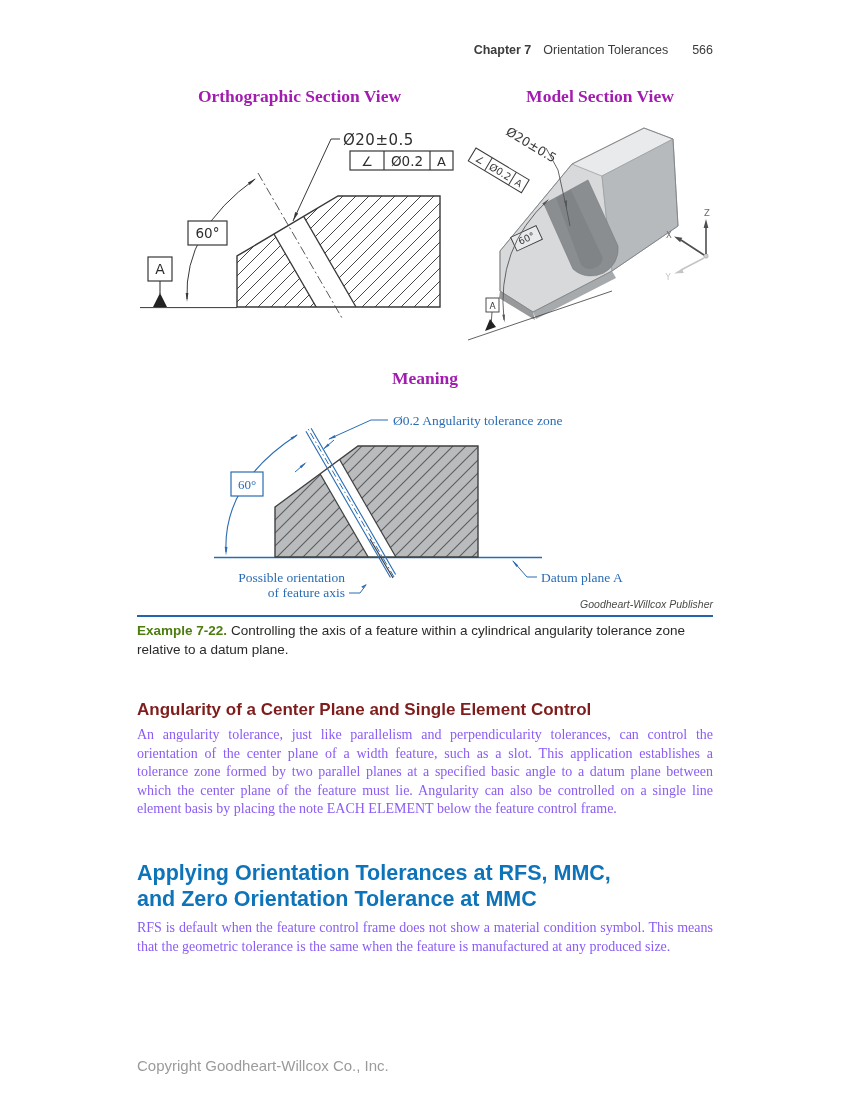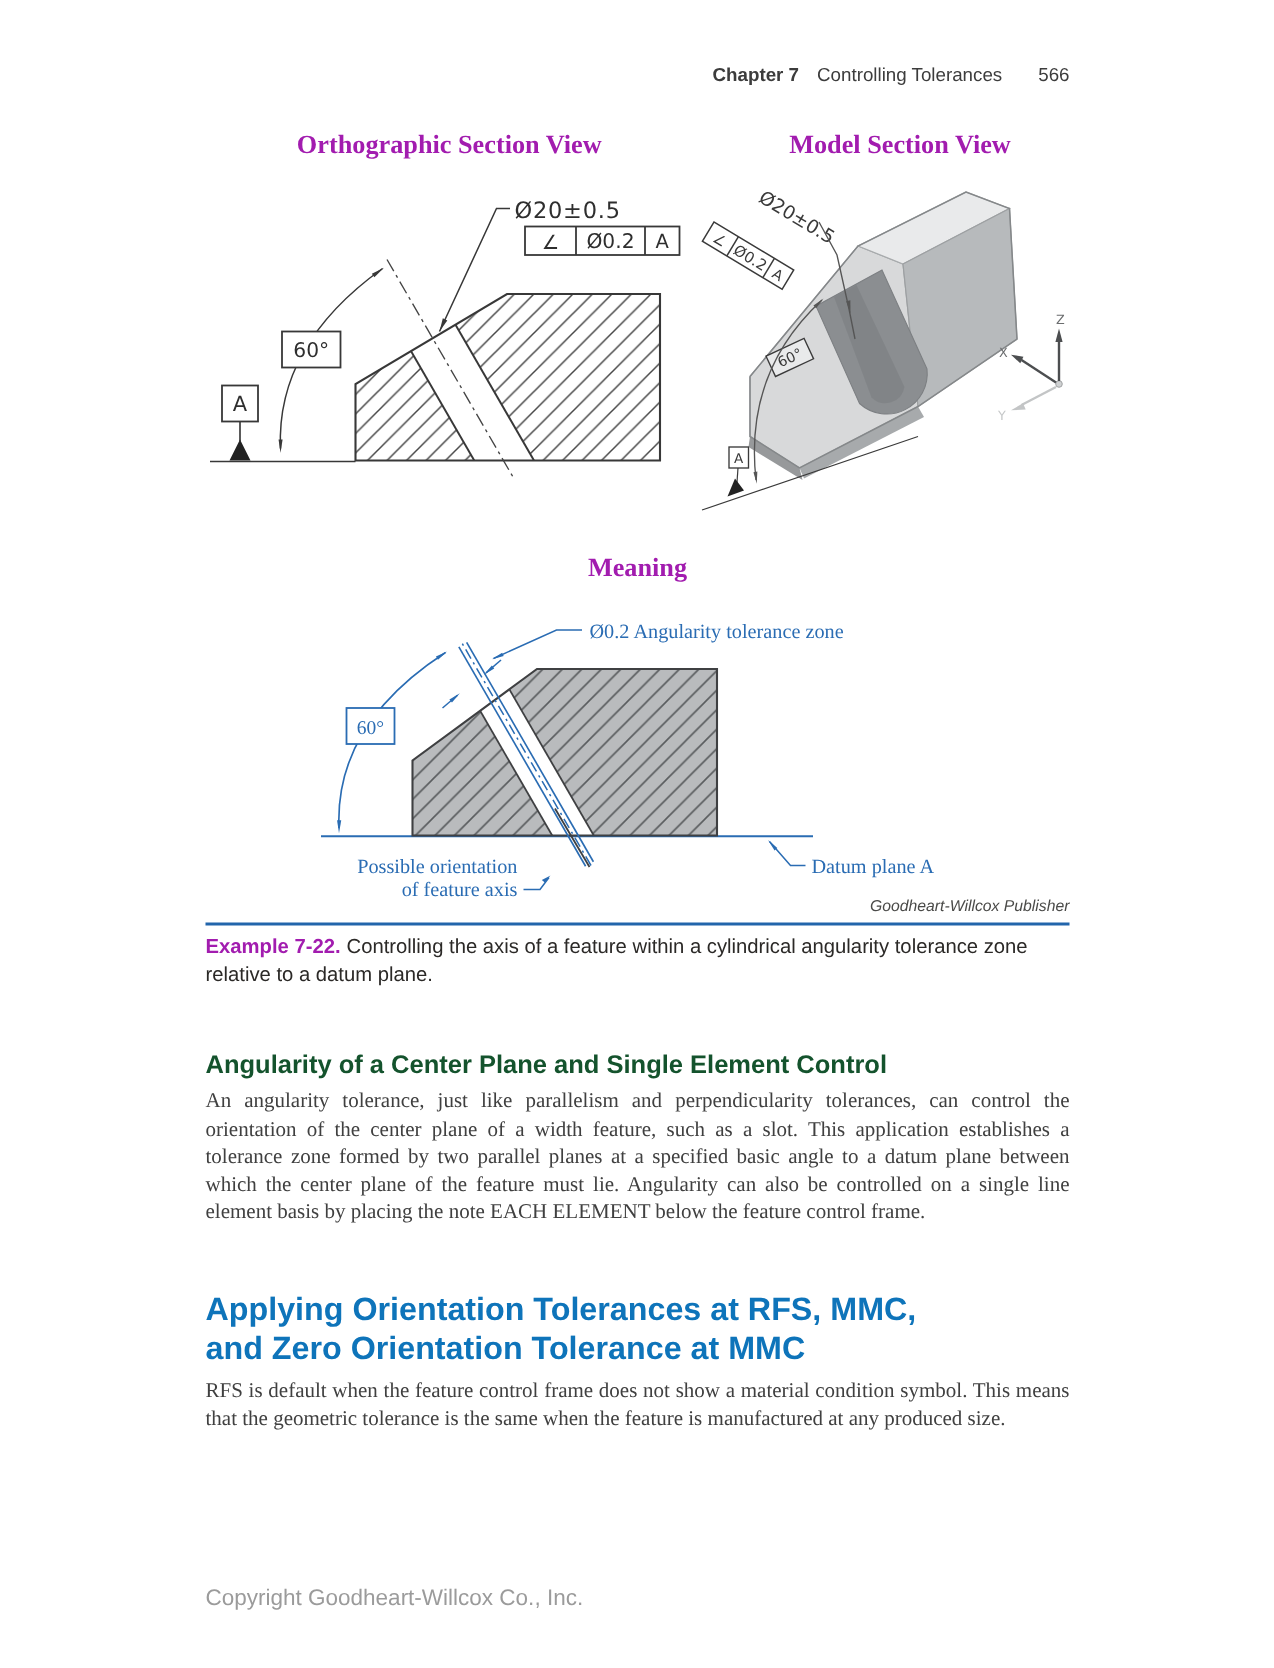--- a/index.html
+++ b/index.html
@@ -11,40 +11,40 @@
   .runhead .gap2{margin-right:24px;}
   .figtitle{font-family:"Liberation Serif",serif;font-weight:bold;font-size:17.5px;color:#a21caf;
             text-align:center;}
   .ortho-title{top:86px;left:137px;width:325px;}
   .model-title{top:86px;left:460px;width:280px;}
   .meaning-title{top:368px;left:137px;width:576px;}
   .credit{top:598px;left:137px;width:576px;text-align:right;font-family:Liberation Sans, sans-serif;
           font-style:italic;font-size:10.5px;color:#4a4a48;}
   .rule{top:615px;left:137px;width:576px;border-top:2px solid #2265ab;height:0;}
   .caption{top:621px;left:137px;width:580px;font-size:13.5px;line-height:1.42;color:#2b2927;}
-  .caption .cap-label{font-weight:bold;color:#a21caf;margin-right:4px;}
-  .h2{top:700px;left:137px;width:576px;font-size:17px;font-weight:bold;color:#14532d;}
+  .caption .cap-label{font-weight:bold;color:#4d7c0f;margin-right:4px;}
+  .h2{top:700px;left:137px;width:576px;font-size:17px;font-weight:bold;color:#7f1d1d;}
   .body-par{left:137px;width:576px;font-family:"Liberation Serif",serif;font-size:14px;
-            line-height:18.6px;color:#404040;text-align:justify;}
+            line-height:18.6px;color:#8b5cf6;text-align:justify;}
   .p1{top:726px;}
   .h1{top:861px;left:137px;width:600px;font-size:21.5px;font-weight:bold;color:#0e74ba;
       line-height:25.5px;}
   .p2{top:919px;}
   .pagefoot{top:1057px;left:137px;font-size:15px;color:#9b9b9b;}
   svg{display:block;}
   svg text{font-family:"DejaVu Sans",sans-serif;}
   svg text.ser{font-family:"Liberation Serif",serif;}
 </style>
 </head>
 <body>
 
 <div class="page">
 
   <div class="abs runhead">
-    <span class="gap1">Chapter 7</span><span class="gap2">Controlling Tolerances</span><span>566</span>
+    <span class="gap1">Chapter 7</span><span class="gap2">Orientation Tolerances</span><span>566</span>
   </div>
 
   <div class="abs figtitle ortho-title">Orthographic Section View</div>
   <div class="abs figtitle model-title">Model Section View</div>
 
   <svg class="abs" style="left:135px;top:118px;" width="335" height="212" viewBox="0 0 335 212">
     <defs>
       <pattern id="hatchO" patternUnits="userSpaceOnUse" width="13" height="13">
         <path d="M0 13 L13 0 M-2 2 L2 -2 M11 15 L15 11" stroke="#474747" stroke-width="1" fill="none"></path>
       </pattern>

